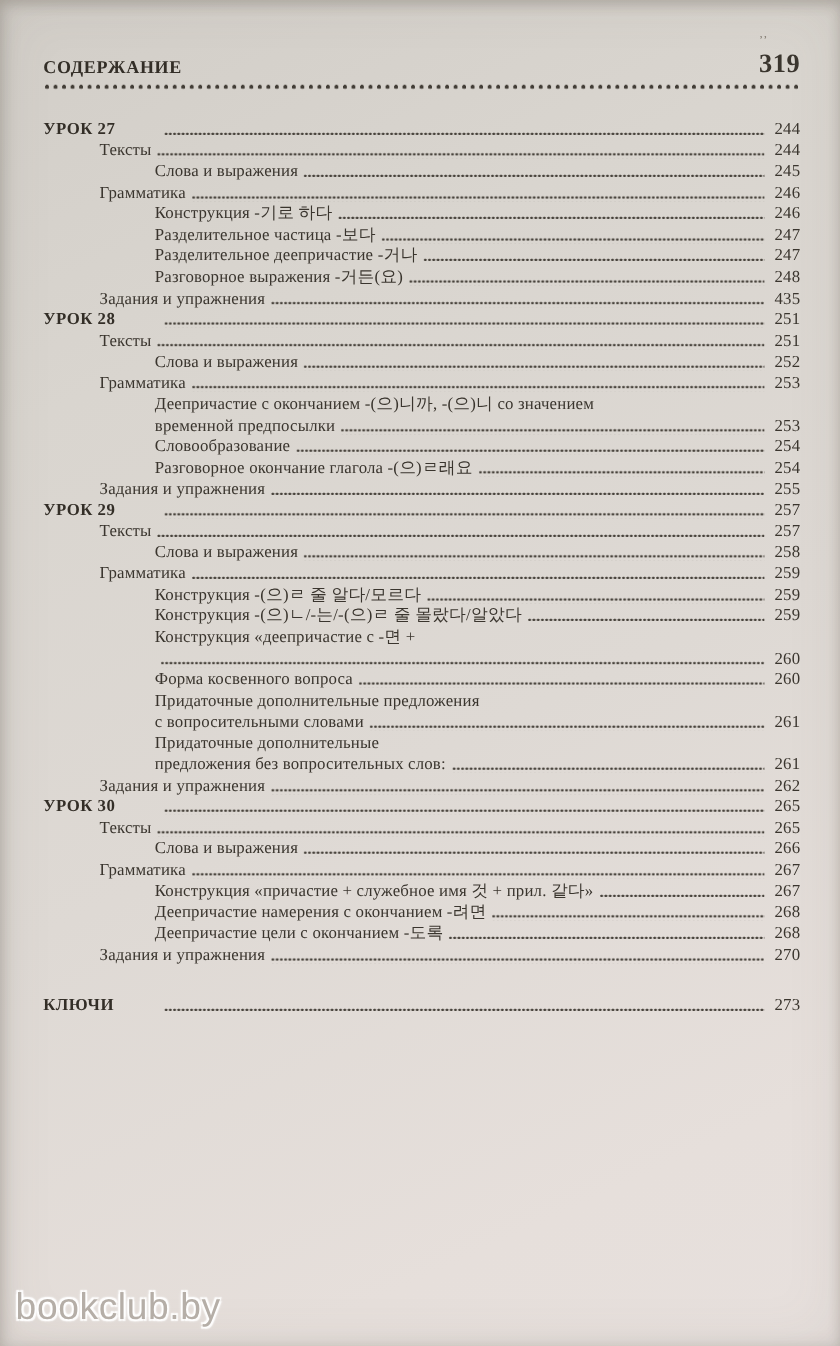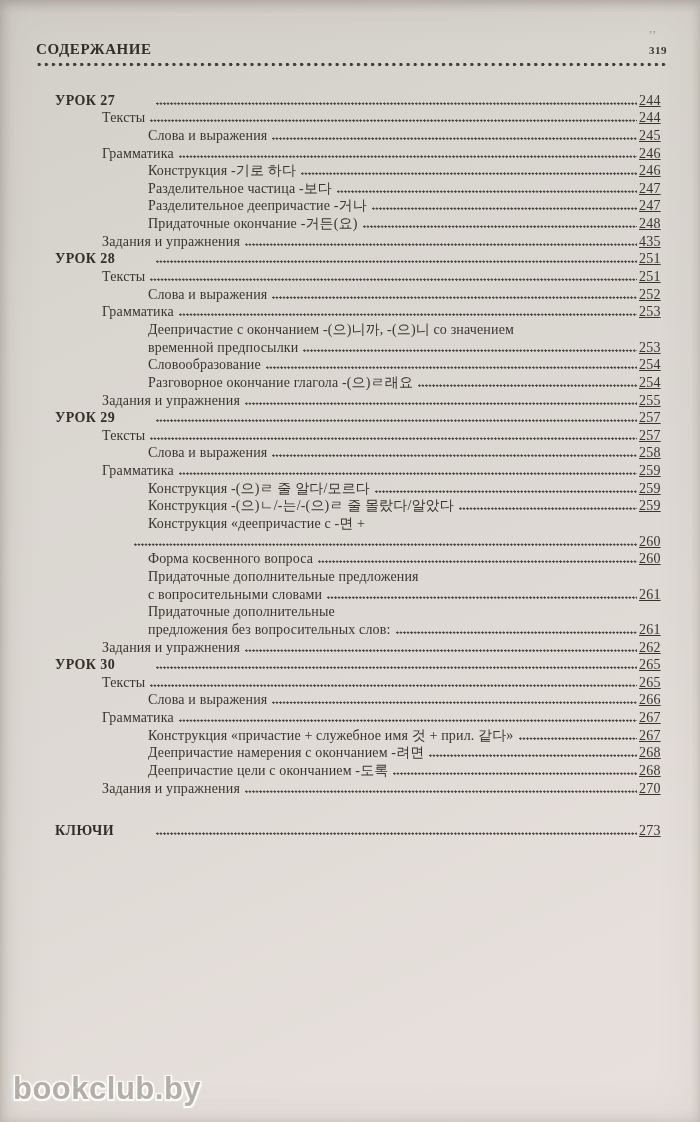--- a/index.html
+++ b/index.html
@@ -11,43 +11,43 @@
   .page::before {
     content:""; position:absolute; inset:0; pointer-events:none;
     box-shadow: inset 0 4px 10px rgba(95,85,75,.22), inset 4px 0 14px rgba(95,85,75,.14), inset 0 0 46px rgba(95,85,75,.10);
   }
   .content { position:absolute; left:36px; right:33px; top:40px; color:#3a352e; }
   .header { display:flex; align-items:flex-end; }
   .title { font-weight:bold; font-size:15px; letter-spacing:.6px; color:#332e27; }
   .hspace { flex:1 1 auto; }
   .pagenum-wrap { position:relative; }
   .ticks { position:absolute; top:-11px; left:0px; font-size:10px; color:#80796f; letter-spacing:1px; }
-  .pagenum { font-size:11px; font-weight:bold; color:#3a352e; letter-spacing:.5px; }
+  .pagenum { font-size:22px; font-weight:bold; color:#3a352e; letter-spacing:.5px; }
   .rule {
     margin-top:3px; height:8px;
     background-image:radial-gradient(circle at 3.2px 3.4px, #423d36 1.55px, rgba(0,0,0,0) 1.9px);
     background-size:7.1px 8px; background-repeat:repeat-x;
   }
   .toc { margin-top:22px; font-size:14px; }
   .line { display:flex; align-items:flex-end; height:17.65px; white-space:nowrap; }
-  .lbl { flex:0 0 auto; line-height:16px; letter-spacing:.15px;margin-left:19px; }
+  .lbl { flex:0 0 auto; line-height:16px; letter-spacing:.15px; }
   .lvl0 .lbl { font-weight:bold; min-width:96px; letter-spacing:.4px; color:#332e27; }
   .lvl1 .line { padding-left:47px; }
   .lvl2 .line { padding-left:93px; }
   .dots {
     flex:1 1 auto; min-width:10px; height:5px; margin:0 2px 2px 5px;
     background-image:radial-gradient(circle at 1.4px 1.6px, #49443d 1.02px, rgba(0,0,0,0) 1.3px);
     background-size:3.55px 5px; background-repeat:repeat-x; background-position:left bottom;
   }
-  .pg { flex:0 0 auto; min-width:28px; text-align:left; line-height:16px; letter-spacing:.2px;text-decoration:underline; }
+  .pg { flex:0 0 auto; min-width:28px; text-align:right; line-height:16px; letter-spacing:.2px; }
   .keys { margin-top:25px; }
   .keys .lbl { font-weight:bold; min-width:96px; letter-spacing:.4px; color:#332e27; }
   .watermark {
     position:absolute; left:13px; top:1071px;
-    font-family:"Liberation Sans", sans-serif; font-size:31px; font-weight:bold;
+    font-family:"Liberation Sans", sans-serif; font-size:31px; font-weight:normal;
     color:#b5aea7; letter-spacing:.5px;
     text-shadow:-1.5px -1.5px 1px rgba(255,255,255,.95), 1.5px -1.5px 1px rgba(255,255,255,.95),
                 -1.5px 1.5px 1px rgba(255,255,255,.95), 1.5px 1.5px 1px rgba(255,255,255,.95),
                 0 0 4px rgba(255,255,255,.85);
   }
 </style>
 </head>
 <body>
 
 <div class="page">
@@ -109,21 +109,21 @@
         </div>
       <div class="lvl2">
           <div class="line">
         <span class="lbl">Разделительное деепричастие -거나</span>
         <span class="dots"></span>
         <span class="pg">247</span>
       </div>
         </div>
       <div class="lvl2">
           <div class="line">
-        <span class="lbl">Придаточные окончание -거든(요)</span>
+        <span class="lbl">Разговорное выражения -거든(요)</span>
         <span class="dots"></span>
         <span class="pg">248</span>
       </div>
         </div>
       <div class="lvl1">
           <div class="line">
         <span class="lbl">Задания и упражнения</span>
         <span class="dots"></span>
         <span class="pg">435</span>
       </div>

